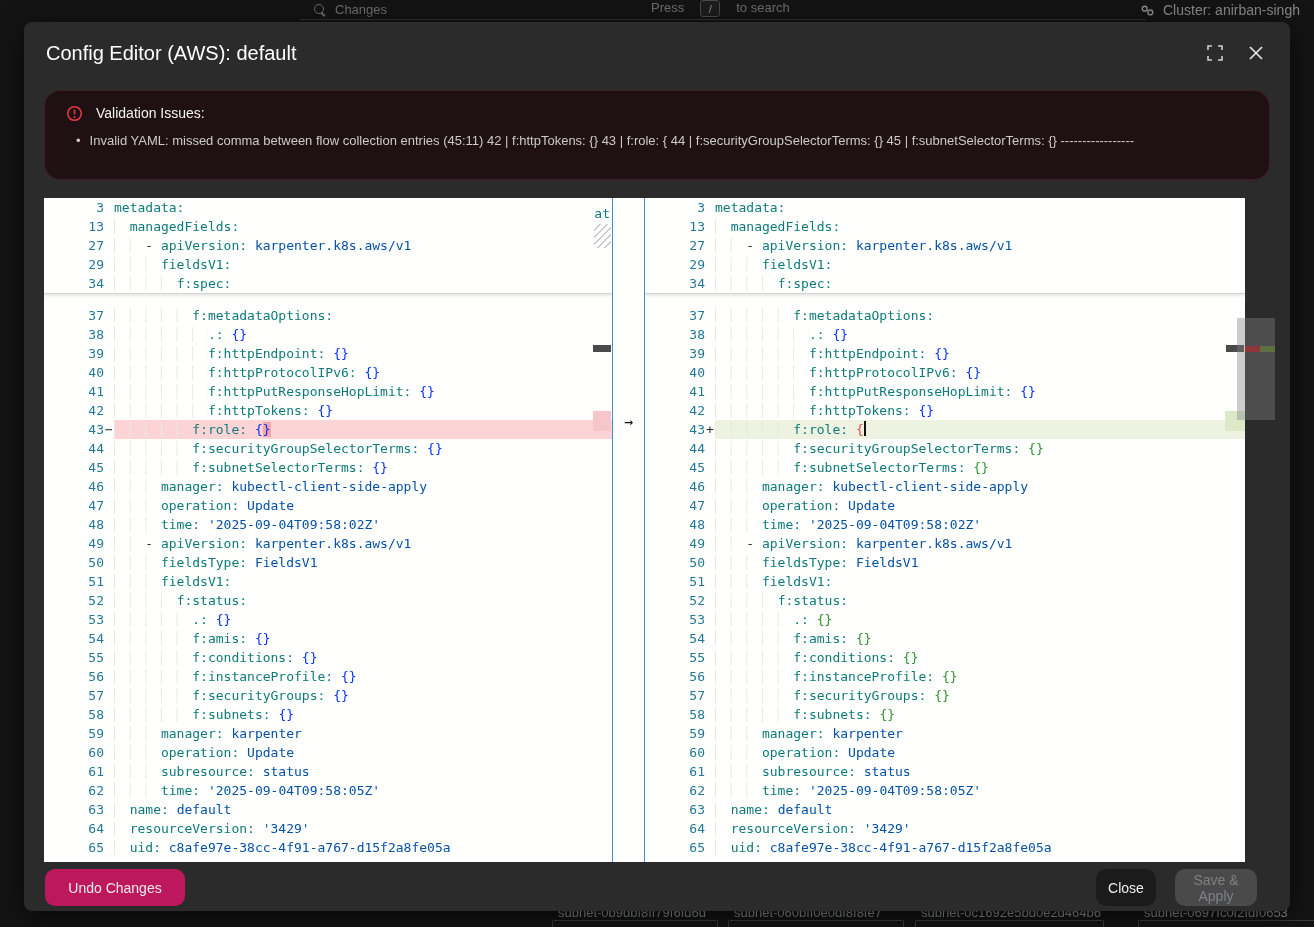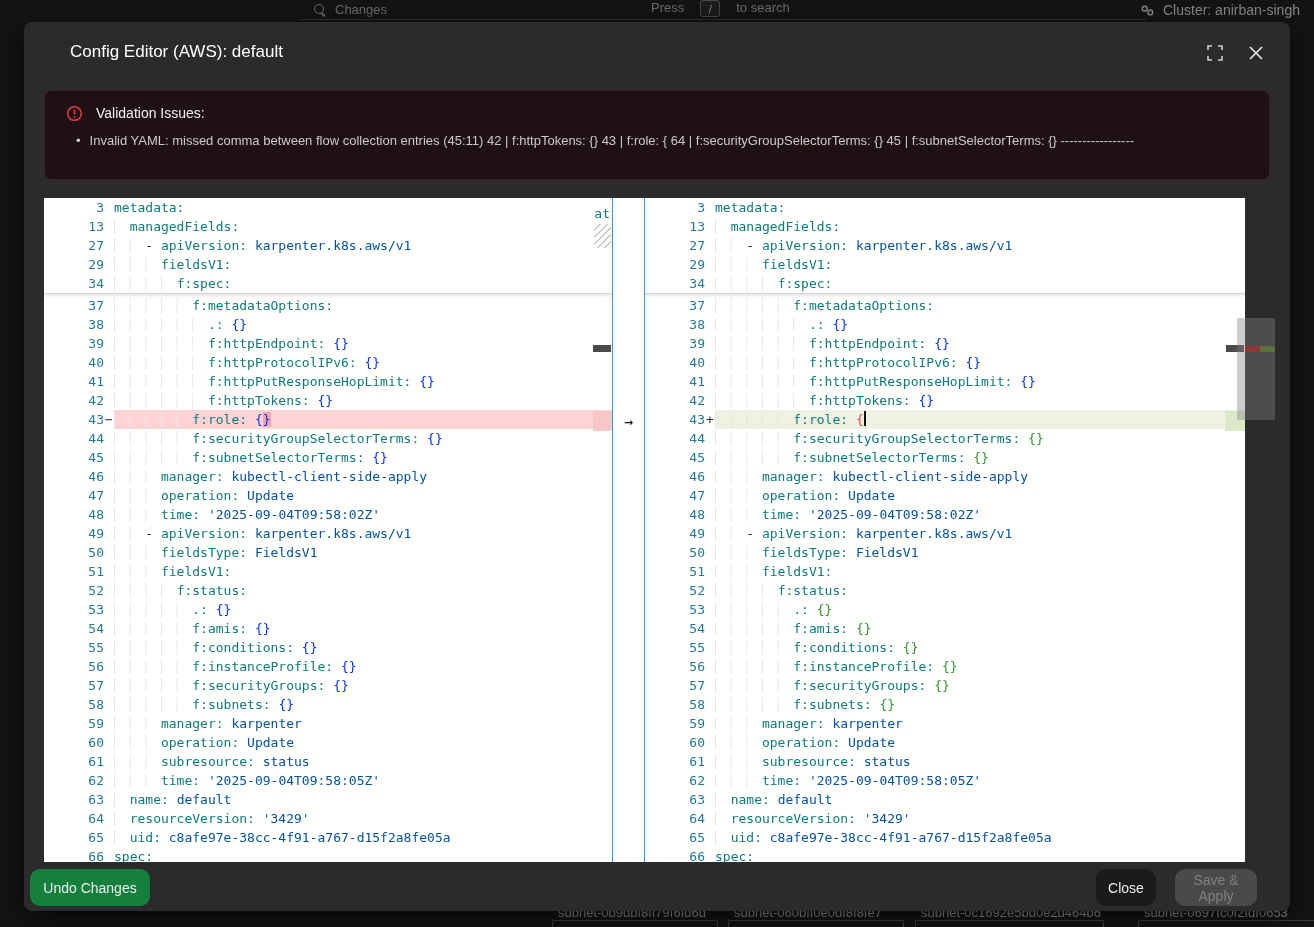--- a/index.html
+++ b/index.html
@@ -19,44 +19,44 @@
   .keycap{display:inline-flex;align-items:center;justify-content:center;width:18px;height:15px;
     border:1px solid #4a4a4a;border-radius:3px;font-size:11px;color:#8a8a8a;background:#1d1d1d;}
   .cluster{position:absolute;left:1140px;top:0;height:20px;display:flex;align-items:center;gap:8px;color:#8a8a8a;font-size:14px;white-space:nowrap;}
   .bg-bottom{position:absolute;left:0;top:904px;width:1314px;height:23px;z-index:1;}
   .bg-cell{position:absolute;top:0;height:23px;color:#8a8d90;font-size:13px;overflow:hidden;white-space:nowrap;}
   .bg-cell .lbl{display:block;padding:1px 0 0 6px;}
   .bg-cell .box{position:absolute;left:0;right:4px;top:16px;height:8px;border:1px solid #3d3d3d;border-bottom:none;border-radius:2px 2px 0 0;}
   
   .modal{position:absolute;left:24px;top:22px;width:1266px;height:889px;background:#2b2b2b;
     border-radius:8px;box-shadow:0 6px 28px rgba(0,0,0,.65);z-index:5;}
-  .modal-title{position:absolute;left:22px;top:20px;font-size:17px;font-weight:500;color:#fff;margin-left:24px;}
+  .modal-title{position:absolute;left:22px;top:20px;font-size:20px;font-weight:500;color:#fff;}
   .icon-btn{position:absolute;top:21px;width:20px;height:20px;display:flex;align-items:center;justify-content:center;cursor:pointer;background:none;border:none;padding:0;}
   .icon-btn svg{display:block;}
   .btn-expand{left:1181px;}
   .btn-close-x{left:1222px;}
   
   .banner{position:absolute;left:20px;top:68px;width:1226px;height:90px;box-sizing:border-box;
-    background:#1f1013;border:1px solid #3f1d20;border-radius:8px;padding:13px 16px 0 21px;}
+    background:#1f1013;border:1px solid #3f1d20;border-radius:16px;padding:13px 16px 0 21px;}
   .banner-row{display:flex;gap:13px;}
   .banner-head{color:#f2f2f2;font-size:14px;padding-top:1px;}
   .banner-lines{margin:8px 0 0 10px;color:#cbcbcb;font-size:13px;line-height:22px;}
   .bullet-line{display:flex;gap:9px;}
   .bullet-dot{color:#cbcbcb;}
   .cont-line{padding-left:15px;}
   
   .editor{position:absolute;left:20px;top:176px;width:1233px;height:664px;overflow:hidden;
     font-family:"DejaVu Sans Mono",monospace;font-size:13px;line-height:19px;}
   .pane{position:absolute;top:0;bottom:0;background:#fffffe;overflow:hidden;}
   .pane-left{left:0;width:568px;}
   .sash{position:absolute;top:0;bottom:0;left:568px;width:33px;background:#fffffe;box-sizing:border-box;
     border-left:1px solid #3e8ed9;border-right:1px solid #3e8ed9;}
   .pane-right{left:601px;width:600px;}
   .sticky{height:95px;border-bottom:1px solid #d4d4d4;box-shadow:0 2px 3px rgba(0,0,0,.10);position:relative;z-index:2;background:#fffffe;}
-  .code{padding-top:2px;}
+  .code{padding-top:12px;}
   .code-line{height:19px;display:grid;grid-template-columns:60px 10px 1fr;}
   .ln{text-align:right;color:var(--num);}
   .mk{color:#2f2f2f;text-align:left;padding-left:1px;}
   .c{white-space:pre;overflow:hidden;}
   .ind{background-image:linear-gradient(to right,#e7e7e7 1px,transparent 1px);background-size:2ch 100%;}
   .k{color:var(--key);}
   .pre{color:#303030;}
   .v-val{color:var(--val);}
   .v-b1{color:var(--brace1);}
   .v-b2{color:var(--brace2);}
@@ -73,21 +73,21 @@
     background:repeating-linear-gradient(315deg,#ffffff 0 4px,#c9c9c9 4px 5px);}
   .ovr-dash{position:absolute;width:18px;height:7px;background:#4a4a4a;right:1px;top:147px;z-index:3;}
   .ovr-del{position:absolute;width:18px;height:20px;background:#f7c6c9;right:1px;top:213px;z-index:3;}
   .ovr-add{position:absolute;width:20px;height:20px;background:#dce8c8;right:0;top:213px;z-index:3;}
   .scroll-slider{position:absolute;left:1193px;top:120px;width:38px;height:102px;background:rgba(130,130,130,.40);z-index:4;}
   .ruler-red{position:absolute;left:1201px;top:148px;width:15px;height:6px;background:#8e3638;z-index:5;}
   .ruler-green{position:absolute;left:1216px;top:148px;width:15px;height:6px;background:#5c7040;z-index:5;}
   
   .btn{position:absolute;top:847px;height:37px;border:none;border-radius:10px;font-family:"Liberation Sans",sans-serif;
     font-size:14px;display:flex;align-items:center;justify-content:center;cursor:pointer;}
-  .btn-undo{left:6px;width:120px;background:#15803d;color:#ececec;}
+  .btn-undo{left:21px;width:140px;background:#be185d;color:#ececec;}
   .btn-close{left:1072px;width:60px;background:#1b1b1b;color:#ececec;}
   .btn-save{left:1151px;width:82px;background:#4a4a4a;color:#7e8184;cursor:default;}
 </style>
 </head>
 <body>
 
 <div class="topbar">
   <div class="search-field">
     <span class="search-icon">
         <i></i>
@@ -155,21 +155,21 @@
       <svg width="17" height="17" viewBox="0 0 18 18" style="margin-top:1px;">
         <circle cx="9" cy="9" r="7.2" fill="none" stroke="#df3a40" stroke-width="1.7"></circle>
         <line x1="9" y1="5" x2="9" y2="10" stroke="#df3a40" stroke-width="1.8"></line>
         <circle cx="9" cy="12.7" r="1.1" fill="#df3a40"></circle>
       </svg>
       <span class="banner-head">Validation Issues:</span>
     </div>
     <div class="banner-lines">
       <div class="bullet-line">
         <span class="bullet-dot">•</span>
-        <span>Invalid YAML: missed comma between flow collection entries (45:11) 42 | f:httpTokens: {} 43 | f:role: { 64 | f:securityGroupSelectorTerms: {} 45 | f:subnetSelectorTerms: {} -----------------</span>
+        <span>Invalid YAML: missed comma between flow collection entries (45:11) 42 | f:httpTokens: {} 43 | f:role: { 44 | f:securityGroupSelectorTerms: {} 45 | f:subnetSelectorTerms: {} -----------------</span>
       </div>
     </div>
   </div>
 
   <div class="editor">
     <div class="pane pane-left">
       <div class="sticky" id="sticky-left">
           <div class="code-line">
             <span class="ln">3</span>
             <span class="mk"></span>

